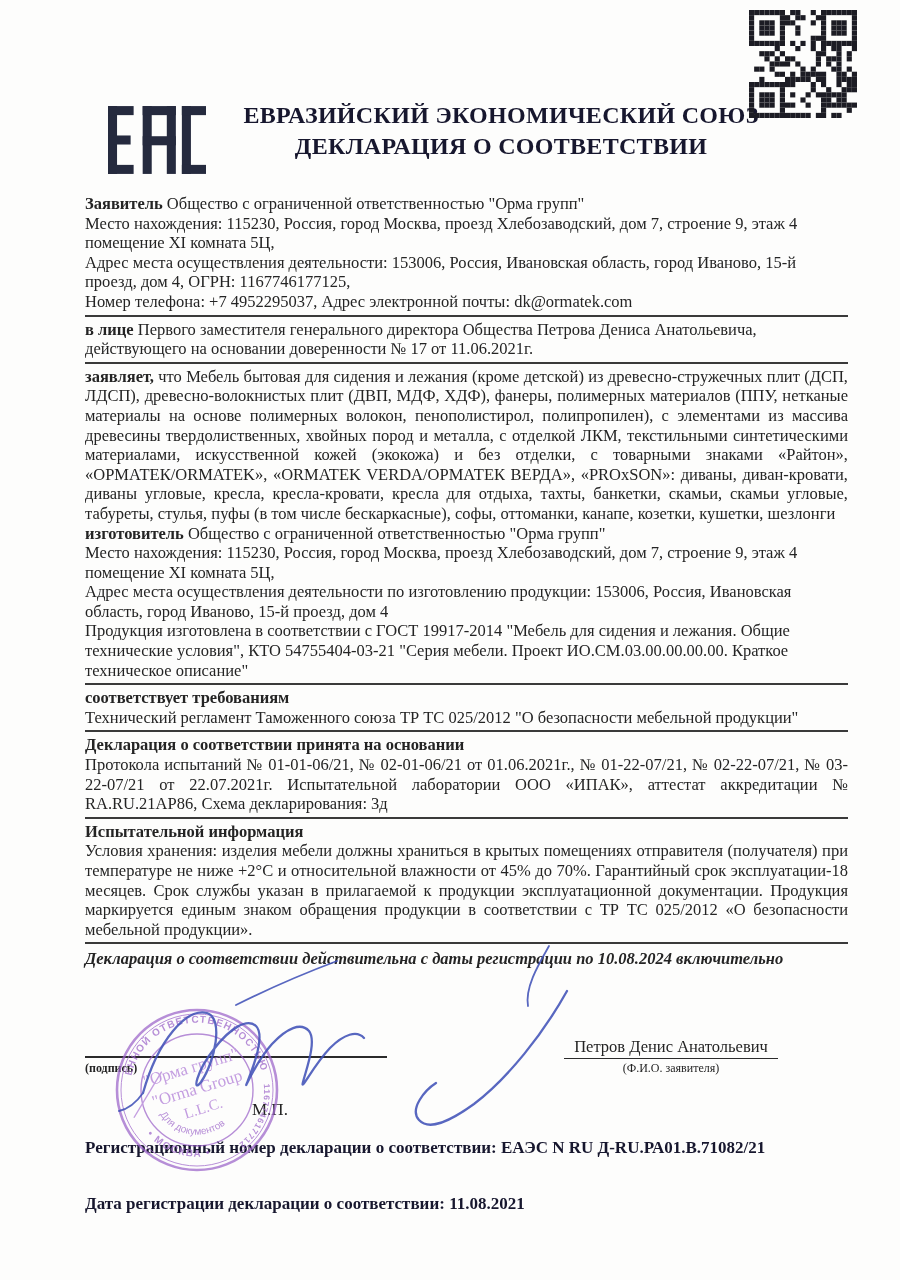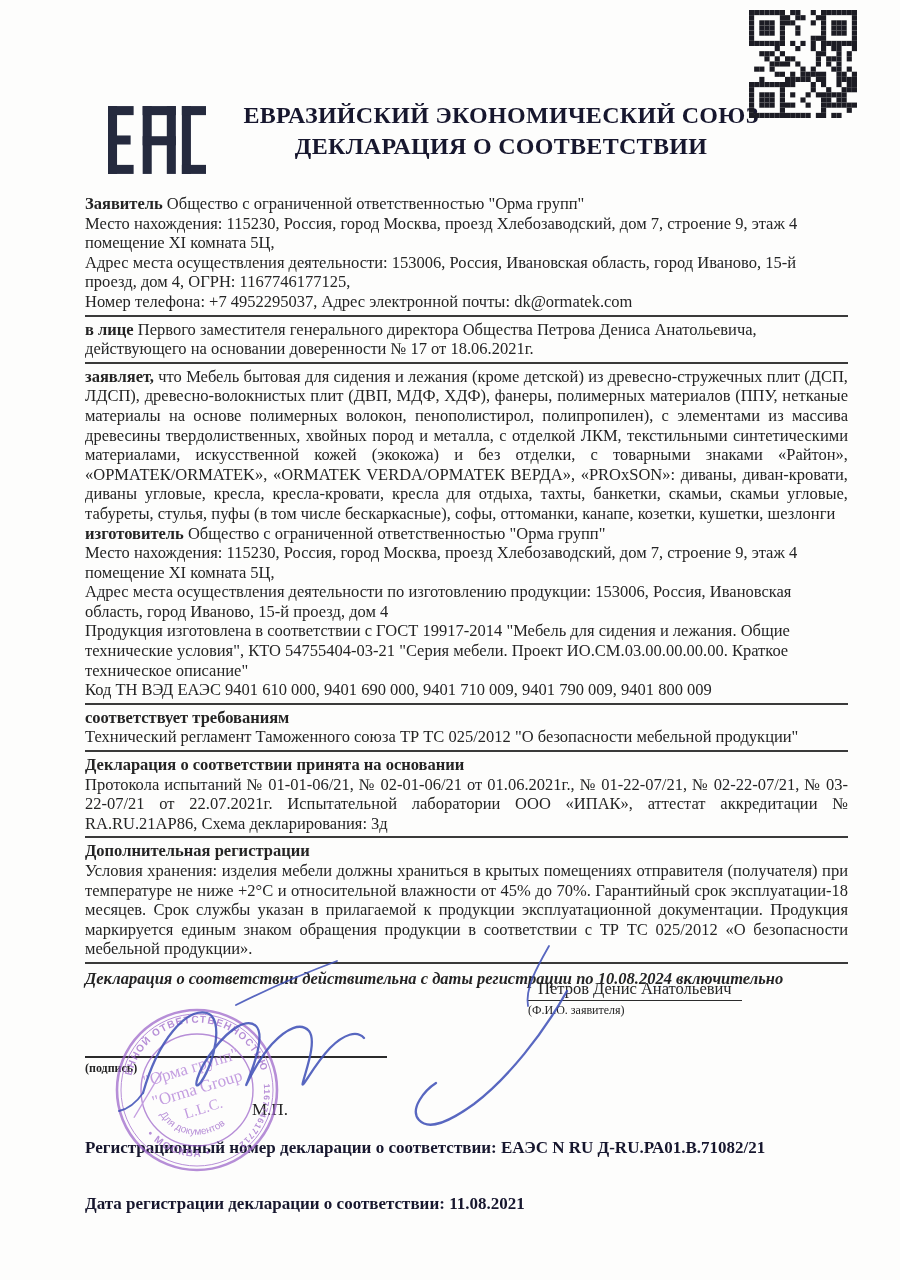--- a/index.html
+++ b/index.html
@@ -20,21 +20,21 @@
   
   .content{position:absolute;left:85px;top:194px;width:763px;font-size:16.5px;line-height:19.6px;z-index:1;}
   .para{margin:0;}
   .just{text-align:justify;}
   .lbl{font-weight:bold;}
   .rule{height:2px;background:#3a3a3a;margin:3px 0 3px 0;}
   .validity{font-weight:bold;padding-top:2px;font-style:italic;}
   
   .sigline{position:absolute;left:85px;top:1056px;width:302px;border-top:2px solid #2b2b2b;z-index:1;}
   .sigcap{position:absolute;left:85px;top:1061px;width:302px;text-align:left;font-size:12px;z-index:1;font-weight:bold;}
-  .fio{position:absolute;left:528px;top:979px;width:286px;font-size:16.5px;z-index:1;}
+  .fio{position:absolute;left:528px;top:1037px;width:286px;text-align:center;font-size:16.5px;z-index:1;}
   .fio-name{display:inline-block;border-bottom:1.5px solid #2b2b2b;padding:0 10px 1px 10px;}
   .fio-cap{font-size:12px;margin-top:2px;}
   .mp{position:absolute;left:252px;top:1100px;font-size:17px;z-index:1;}
   .reg-line{position:absolute;left:85px;width:763px;font-weight:bold;font-size:17px;color:var(--title-ink,#1f2547);z-index:1;}
   .reg1{top:1138px;}
   .reg2{top:1194px;}
   
   .decor{position:absolute;left:0;top:0;width:900px;height:1280px;pointer-events:none;z-index:5;}
   .stamp-ring-text{font-family:"Liberation Sans","DejaVu Sans",sans-serif;font-weight:bold;}
 </style>
@@ -301,55 +301,54 @@
     <div class="para">
       <div><span class="lbl">Заявитель</span><span> Общество с ограниченной ответственностью "Орма групп"</span></div>
       <div>Место нахождения: 115230, Россия, город Москва, проезд Хлебозаводский, дом 7, строение 9, этаж 4 помещение XI комната 5Ц,</div>
       <div>Адрес места осуществления деятельности: 153006, Россия, Ивановская область, город Иваново, 15-й проезд, дом 4, ОГРН: 1167746177125,</div>
       <div>Номер телефона: +7 4952295037, Адрес электронной почты: dk@ormatek.com</div>
     </div>
 
     <div class="rule"></div>
 
     <div class="para">
-      <span class="lbl">в лице</span><span> Первого заместителя генерального директора Общества Петрова Дениса Анатольевича, действующего на основании доверенности № 17 от 18.06.2021г.</span>
+      <span class="lbl">в лице</span><span> Первого заместителя генерального директора Общества Петрова Дениса Анатольевича, действующего на основании доверенности № 17 от 11.06.2021г.</span>
     </div>
 
     <div class="rule"></div>
 
     <div class="para just">
       <span class="lbl">заявляет,</span><span> что Мебель бытовая для сидения и лежания (кроме детской) из древесно-стружечных плит (ДСП, ЛДСП), древесно-волокнистых плит (ДВП, МДФ, ХДФ), фанеры, полимерных материалов (ППУ, нетканые материалы на основе полимерных волокон, пенополистирол, полипропилен), с элементами из массива древесины твердолиственных, хвойных пород и металла, с отделкой ЛКМ,  текстильными синтетическими материалами, искусственной кожей (экокожа) и без отделки, с товарными знаками «Райтон», «ОРМАТЕК/ORMATEK», «ORMATEK VERDA/ОРМАТЕК ВЕРДА», «PROxSON»: диваны, диван-кровати, диваны угловые, кресла, кресла-кровати, кресла для отдыха, тахты, банкетки, скамьи, скамьи угловые, табуреты, стулья, пуфы (в том числе бескаркасные), софы, оттоманки, канапе, козетки, кушетки, шезлонги</span>
     </div>
 
     <div class="para">
       <div><span class="lbl">изготовитель</span><span> Общество с ограниченной ответственностью "Орма групп"</span></div>
       <div>Место нахождения: 115230, Россия, город Москва, проезд Хлебозаводский, дом 7, строение 9, этаж 4 помещение XI комната 5Ц,</div>
       <div>Адрес места осуществления деятельности по изготовлению продукции: 153006, Россия, Ивановская область, город Иваново, 15-й проезд, дом 4</div>
       <div>Продукция изготовлена в соответствии с ГОСТ 19917-2014 "Мебель для сидения и лежания. Общие технические условия", КТО 54755404-03-21 "Серия мебели. Проект ИО.СМ.03.00.00.00.00. Краткое техническое описание"</div>
-      <div>Код ТН ВЭД ЕАЭС 9401 610 000, 9401 690 000, 9401 710 009, 9401 790 009, 9401 800 009</div>
     </div>
 
     <div class="rule"></div>
 
     <div class="para">
       <div class="lbl">соответствует требованиям</div>
       <div>Технический регламент Таможенного союза ТР ТС 025/2012 "О безопасности мебельной продукции"</div>
     </div>
 
     <div class="rule"></div>
 
     <div class="para">
       <div class="lbl">Декларация о соответствии принята на основании</div>
       <div class="just">Протокола испытаний № 01-01-06/21, № 02-01-06/21 от 01.06.2021г., № 01-22-07/21, № 02-22-07/21, № 03-22-07/21  от  22.07.2021г.  Испытательной  лаборатории  ООО  «ИПАК»,  аттестат  аккредитации  № RA.RU.21АР86, Схема декларирования: 3д</div>
     </div>
 
     <div class="rule"></div>
 
     <div class="para">
-      <div class="lbl">Дополнительная регистрации</div>
+      <div class="lbl">Испытательной информация</div>
       <div class="just">Условия хранения: изделия мебели должны храниться в крытых помещениях отправителя (получателя) при  температуре  не  ниже  +2°С  и  относительной  влажности  от  45%  до  70%.  Гарантийный  срок эксплуатации-18  месяцев.  Срок  службы  указан  в  прилагаемой  к  продукции  эксплуатационной документации. Продукция маркируется единым знаком обращения продукции в соответствии с ТР ТС 025/2012 «О безопасности мебельной продукции».</div>
     </div>
 
     <div class="rule"></div>
 
     <div class="validity">Декларация о соответствии действительна с даты регистрации по  10.08.2024 включительно</div>
   </div>
 
   <div class="sigline"></div>
   <div class="sigcap">(подпись)</div>

